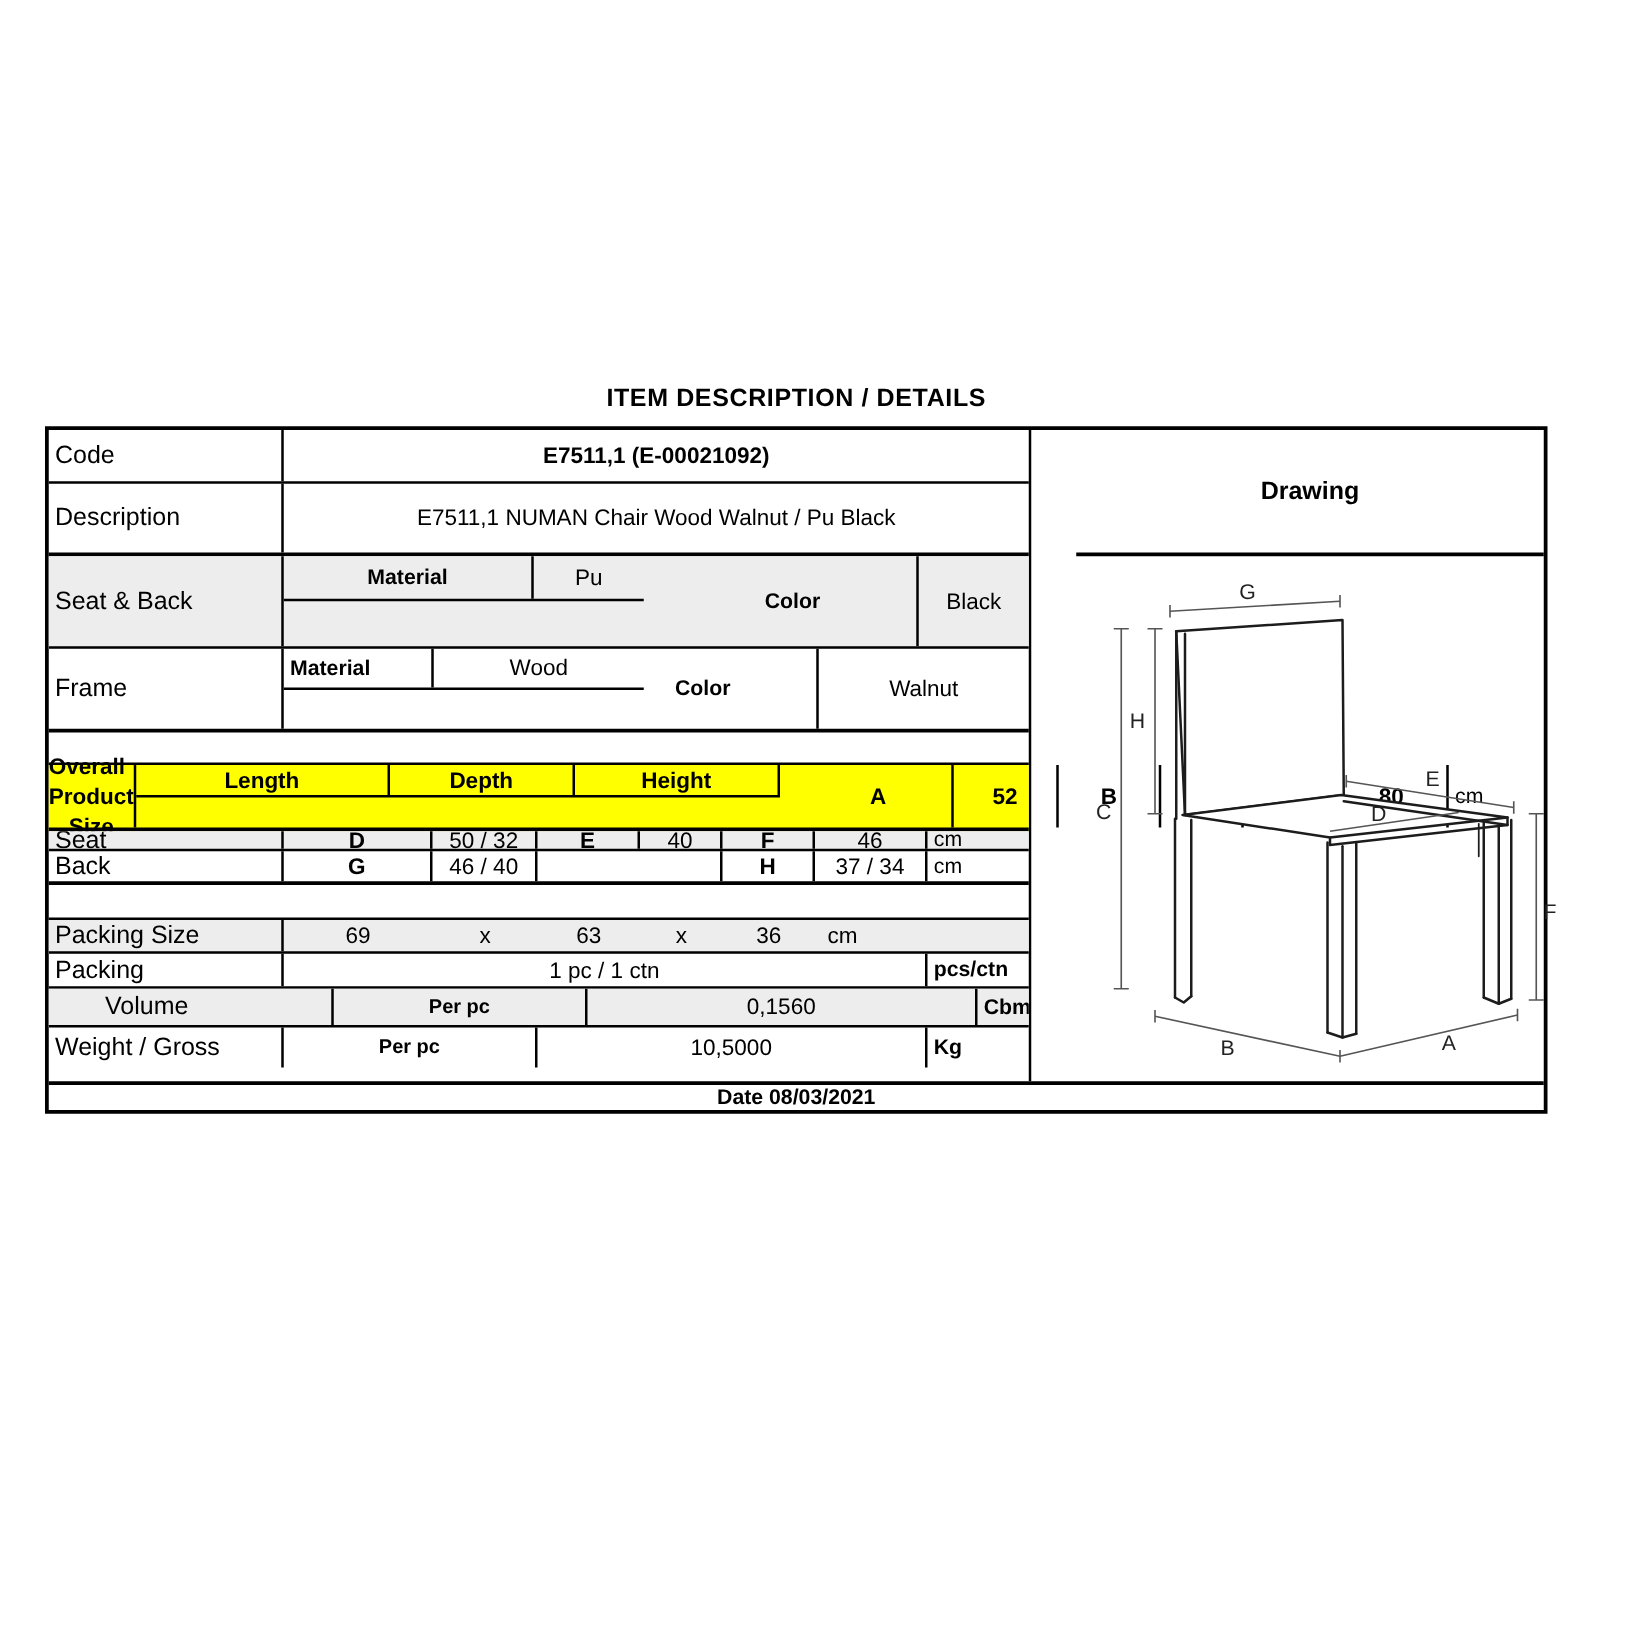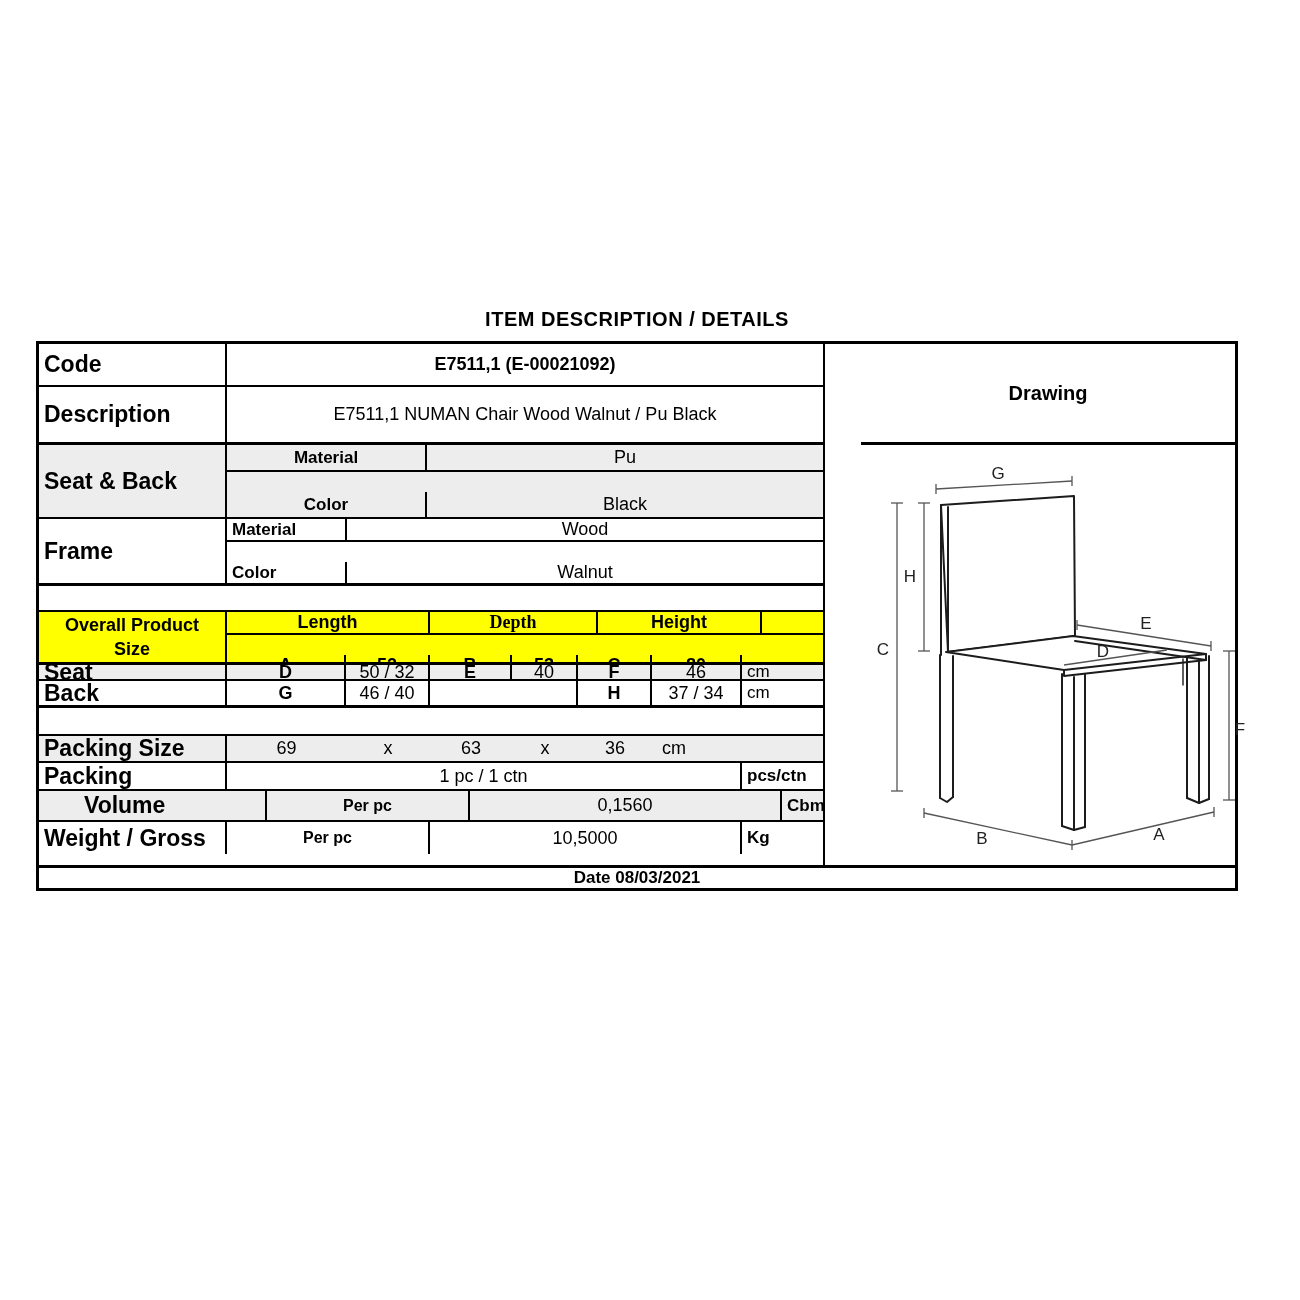--- a/index.html
+++ b/index.html
@@ -21,51 +21,51 @@
   .tbl-left{position:absolute;left:0;top:0;width:786px;height:521px;border-right:2px solid var(--border);
             display:flex;flex-direction:column;}
   .tbl-draw{position:absolute;left:822px;top:0;right:0;height:521px;}
   .tbl-date{position:absolute;left:0;top:521px;right:0;bottom:0;border-top:3px solid var(--border);
             display:flex;align-items:center;justify-content:center;font-weight:bold;font-size:17px;}
 
   .row{display:flex;width:100%;}
   .cell{display:flex;align-items:center;border-right:2px solid var(--border);overflow:hidden;}
   .cell:last-child{border-right:none;}
   .nb{border-right:none !important;}
-  .lab{width:188px;padding-left:5px;font-weight:bold;font-size:23px;}
+  .lab{width:188px;padding-left:5px;font-weight:normal;font-size:20px;}
   .ctr{justify-content:center;text-align:center;}
   .val{font-size:18px;}
   .bold{font-weight:bold;}
   .fill{flex:1;}
 
   .r-code{height:43px;border-bottom:2px solid var(--border);}
   .r-desc{height:58px;border-bottom:3px solid var(--border);}
 
   .sec{display:flex;width:100%;}
   .sec-sb{height:74px;border-bottom:2px solid var(--border);background:var(--shade);}
   .sec-fr{height:67px;border-bottom:3px solid var(--border);}
-  .sec-col{flex:1;display:flex;flex-direction:column;gap:20px;}
+  .sec-col{flex:1;display:flex;flex-direction:row;gap:20px;}
   .sub-top-sb{height:36px;border-bottom:2px solid var(--border);}
   .sub-top-fr{height:33px;border-bottom:2px solid var(--border);}
   .sub{display:flex;flex:1;}
   .c-sbsub{width:200px;font-weight:bold;font-size:17px;}
   .c-frsub{width:120px;font-weight:bold;font-size:17px;padding-left:5px;}
 
   .gap1{height:26px;border-bottom:2px solid var(--border);}
   .gap2{height:28px;border-bottom:2px solid var(--border);}
 
   .sec-yl{height:53px;border-bottom:3px solid var(--border);background:var(--highlight);}
   .yl-label{width:188px;border-right:2px solid var(--border);display:flex;flex-direction:column;
             align-items:center;justify-content:center;font-weight:bold;font-size:18px;line-height:1.35;}
   .yl-top{height:26px;border-bottom:2px solid var(--border);}
   .hdr{font-weight:bold;font-size:18px;}
 
   .c-a{width:119px;} .c-n1{width:84px;} .c-b{width:82px;} .c-n2{width:66px;}
   .c-c{width:74px;} .c-n3{width:90px;}
-  .c-len{width:203px;} .c-dep{width:168px;font-family:Liberation Serif, serif;} .c-hei{width:164px;}
+  .c-len{width:203px;} .c-dep{width:148px;} .c-hei{width:164px;}
   .c-merge{width:148px;}
   .c-unit{flex:1;padding-left:5px;font-size:17px;}
   .c-per{width:203px;} .c-val2{width:312px;} .c-pkv{width:515px;}
 
   .r-seat{height:16px;border-bottom:2px solid var(--border);background:var(--shade);}
   .r-back{height:27px;border-bottom:3px solid var(--border);}
   .r-pks{height:27px;border-bottom:2px solid var(--border);background:var(--shade);}
   .r-pkg{height:28px;border-bottom:2px solid var(--border);}
   .r-vol{height:31px;border-bottom:2px solid var(--border);background:var(--shade);padding-left:40px;}
   .r-wgt{height:32px;}

